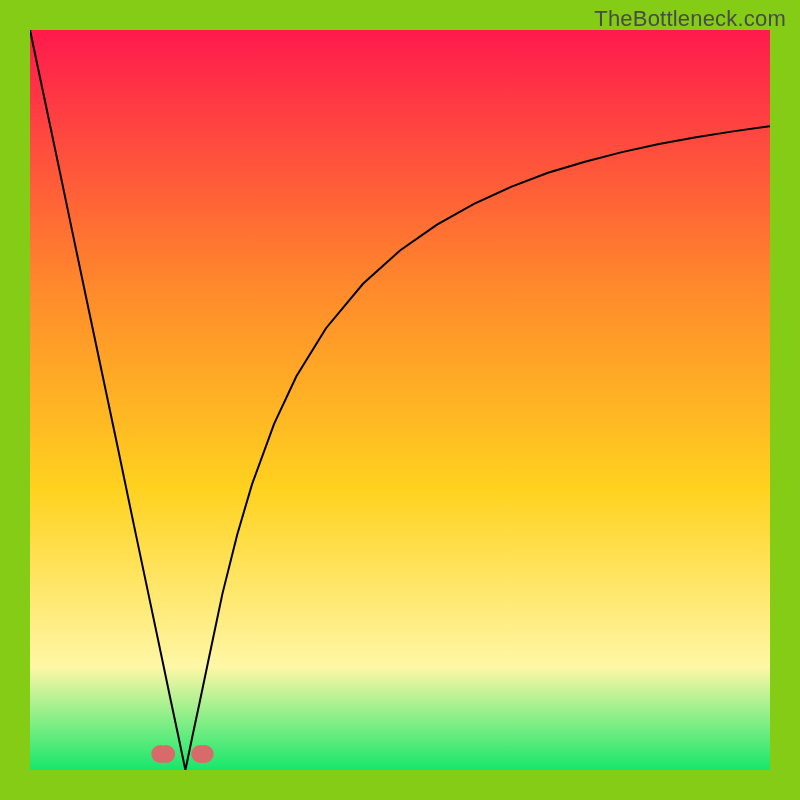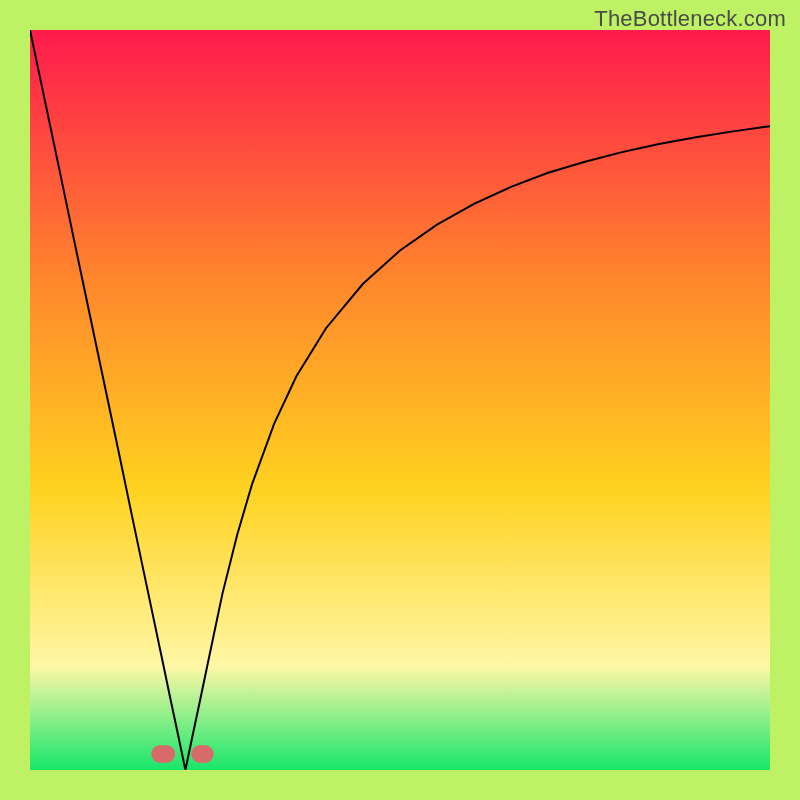--- a/index.html
+++ b/index.html
@@ -1,21 +1,21 @@
 <!DOCTYPE html>
 <html><head>
 <meta charset="utf-8">
 <style>
   * { margin: 0; padding: 0; box-sizing: border-box; }
   html, body { width: 800px; height: 800px; overflow: hidden; background: #000; }
   .frame {
     position: relative;
     width: 800px;
     height: 800px;
-    background: #bef264;
+    background: #84cc16;
   }
   .watermark {
     position: absolute;
     top: 6px;
     right: 14px;
     font-family: Arial, Helvetica, sans-serif;
     font-size: 22px;
     color: #4a4a4a;
     letter-spacing: 0.2px;
     font-weight: 400;

